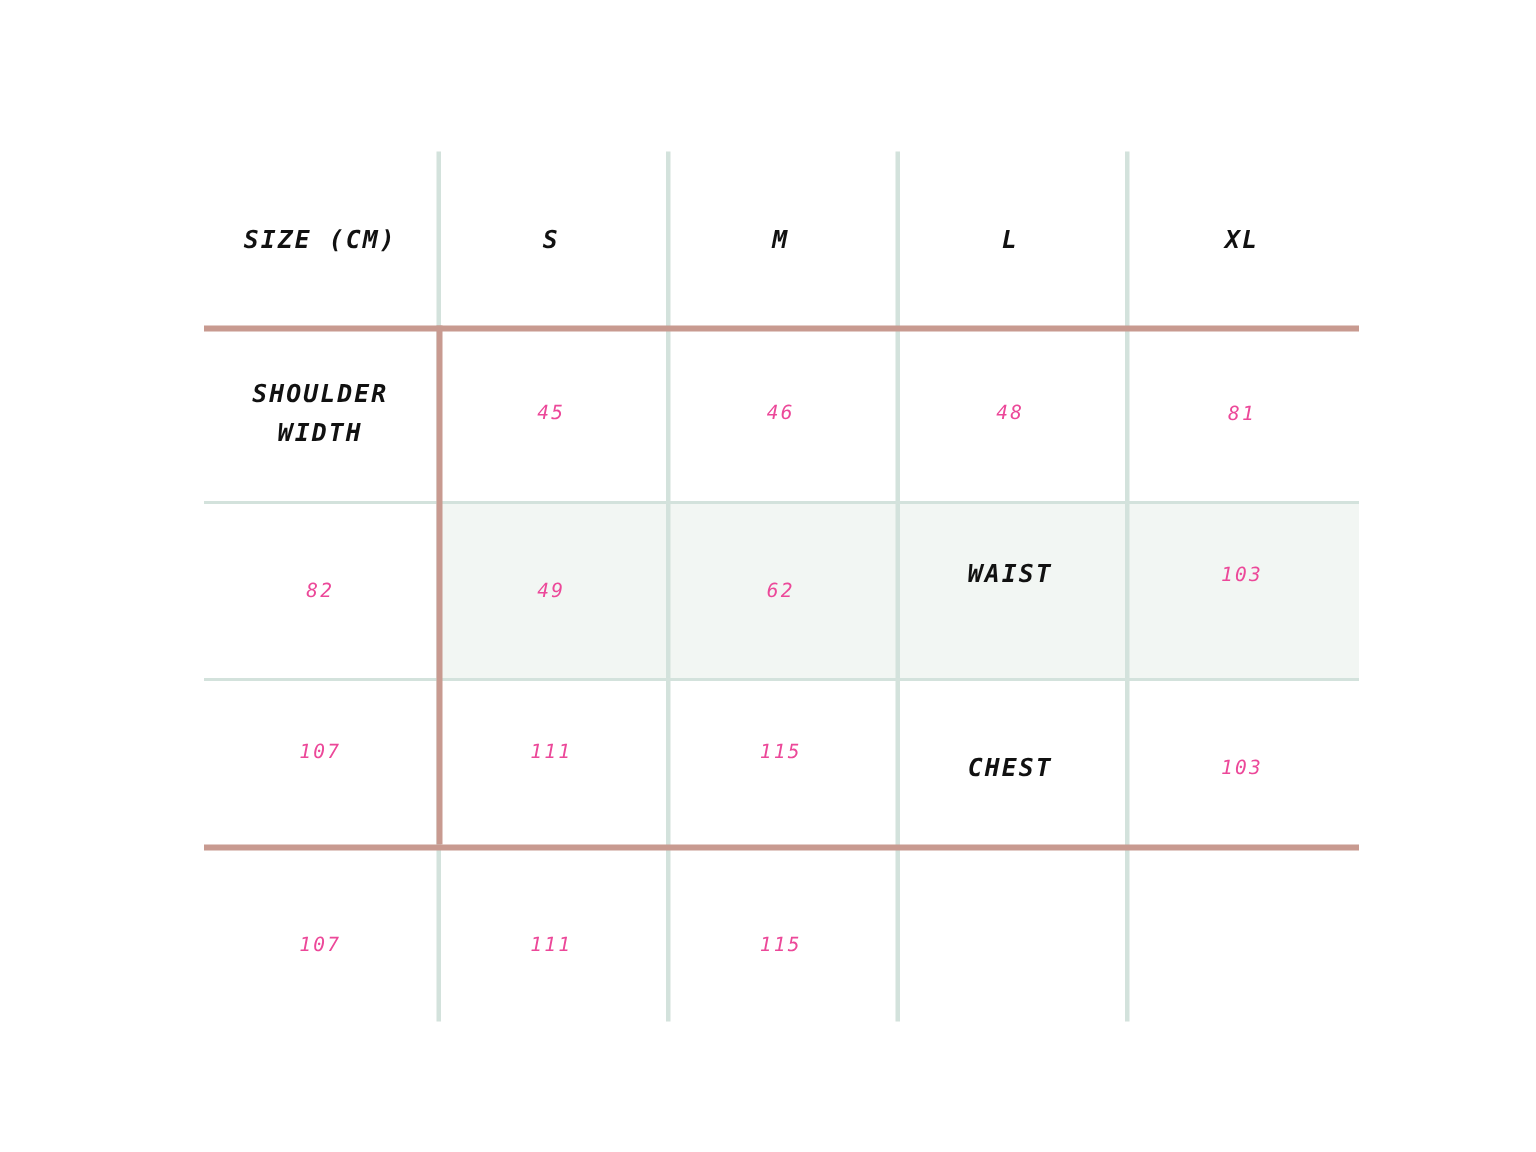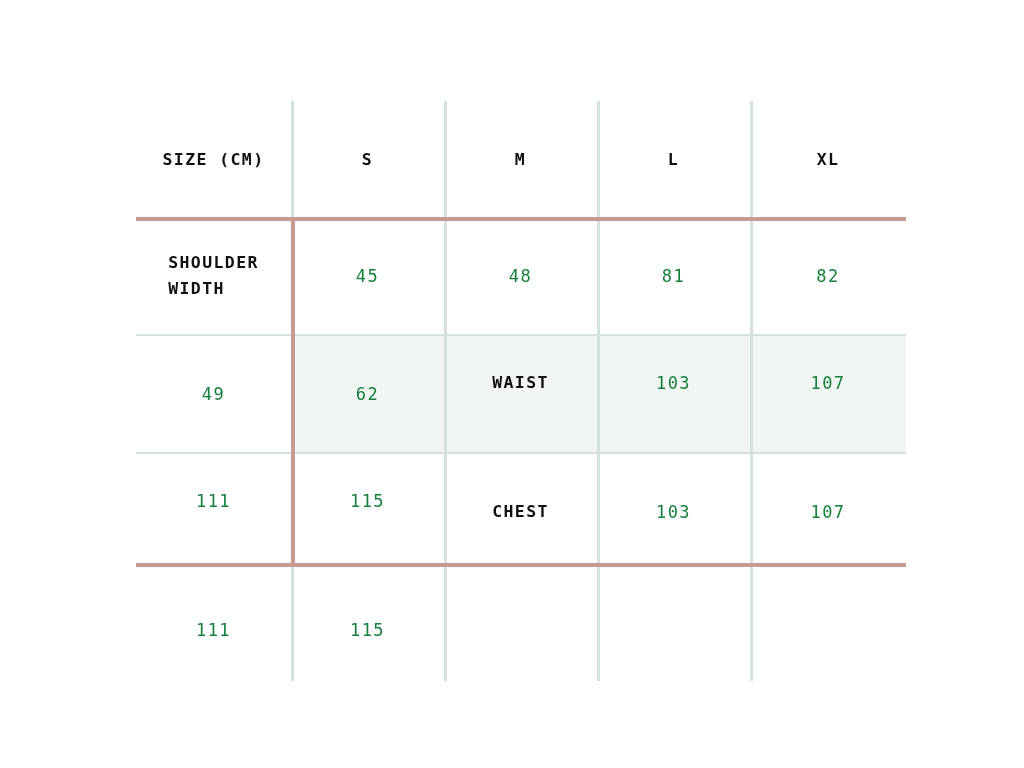--- a/index.html
+++ b/index.html
@@ -88,33 +88,35 @@
     width: 770px;
     height: 580px;
     display: grid;
     grid-template-columns: 155px 153px 153px 153px 156px;
     z-index: 6;
   }
   .cell {
     display: flex;
     align-items: center;
     justify-content: center;
+    text-align: center;
     color: #111111;
+    font-style: italic;
   }
   .cell.label {
     font-weight: bold;
     font-size: 16.5px;
     letter-spacing: 1.4px;
     line-height: 1.55;
   }
   .cell.value {
     font-weight: normal;
-    font-size: 17px;
+    font-size: 13px;
     letter-spacing: 1.5px;
-    color: #15803d;
+    color: #ec4899;
   }
   .cell.head {
     font-weight: bold;
     font-size: 16.5px;
     letter-spacing: 1.4px;
   }
 
   
   .r-head  { height: 116px; }
   .r-shoulder { height: 117px; }
@@ -149,20 +151,21 @@
       <div class="cell head r-head">L</div>
       <div class="cell head r-head">XL</div>
 
       <div class="cell label r-shoulder">
         <div>
           <div>SHOULDER</div>
           <div>WIDTH</div>
         </div>
       </div>
       <div class="cell value r-shoulder">45</div>
+      <div class="cell value r-shoulder">46</div>
       <div class="cell value r-shoulder">48</div>
 
       <div class="cell value r-back">81</div>
       <div class="cell value r-back">82</div>
       <div class="cell value r-back">49</div>
       <div class="cell value r-back">62</div>
 
       <div class="cell label r-waist">
         <div>
           <div>WAIST</div>

